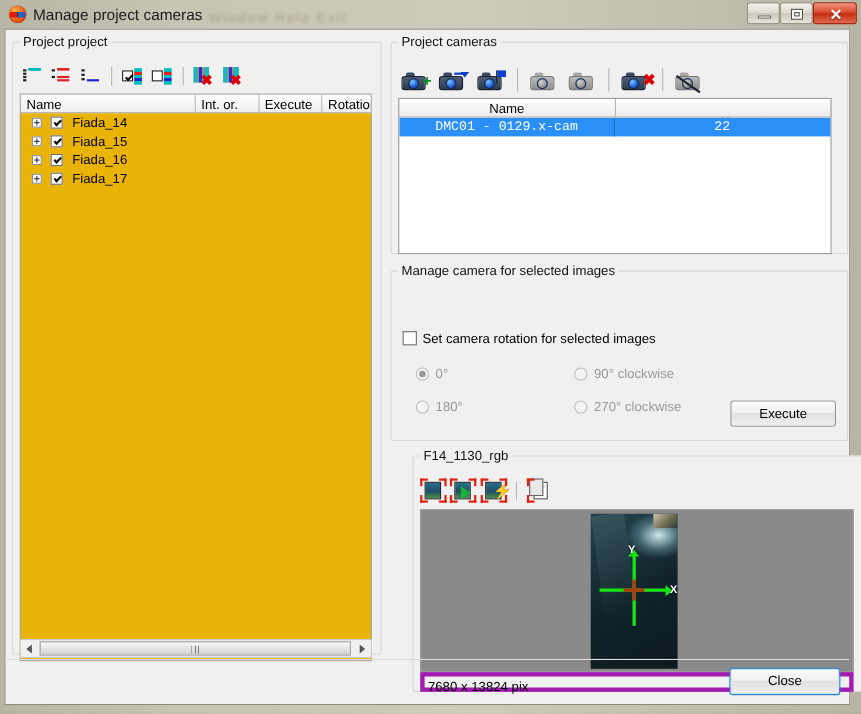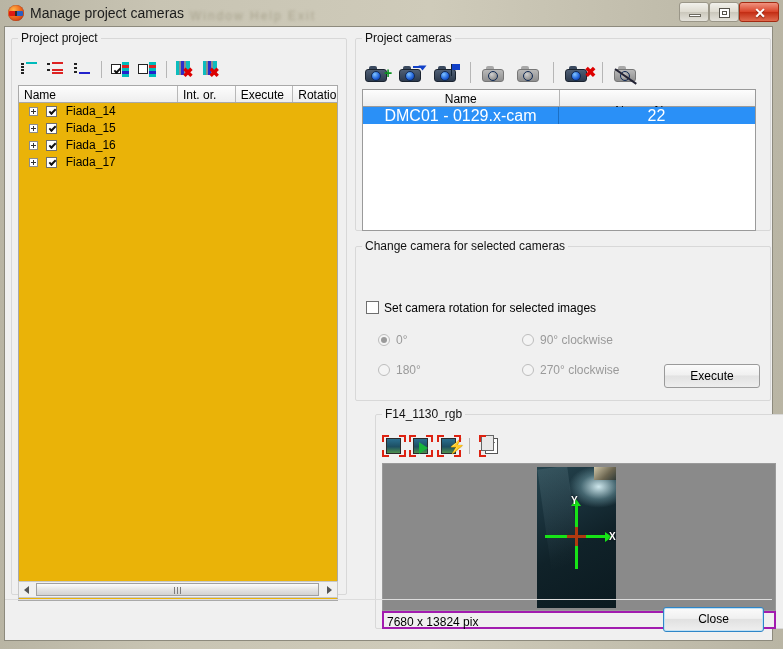--- a/index.html
+++ b/index.html
@@ -182,21 +182,21 @@
     border:1px solid #9a9a9a;box-sizing:border-box;display:flex;
     background:linear-gradient(to bottom,#fdfdfd,#ececec);
   }
   #cam-head div{flex:1;text-align:center;padding-top:2px;border-right:1px solid #b5b5b5;box-sizing:border-box;font-size:12px;}
   #cam-head div:last-child{border-right:none;margin-top:12px;}
   #cam-list{
     position:absolute;left:6px;top:62px;width:394px;height:124px;
     background:#fff;border:1px solid #9a9a9a;border-top:none;box-sizing:border-box;overflow:hidden;
   }
   .cam-row{height:17px;display:flex;background:#2a90f7;color:#fff;}
-  .cam-row div{flex:1;text-align:center;line-height:17px;font-size:16px;border-right:1px solid #2a90f7;}
+  .cam-row div{flex:1;text-align:center;line-height:17px;font-size:12px;border-right:1px solid #2a90f7;font-family:Liberation Mono, monospace;}
   .cam-row div:first-child{border-right:1px solid #1b6fc4;}
   
   #grp-change{left:350px;top:212px;width:414px;height:160px;}
   .chkline{position:absolute;font-size:12px;white-space:nowrap;}
   .chkline .box{
     display:inline-block;width:13px;height:13px;border:1px solid #6f6f6f;background:#fff;
     vertical-align:-2px;margin-right:5px;position:relative;box-sizing:border-box;
   }
   .chkline .box.on{background:linear-gradient(to bottom,#fdfdfd,#e9f1fb);}
   .chkline .box.on::after{
@@ -256,21 +256,21 @@
   #ax-v{left:38px;top:38px;width:3px;height:64px;}
   #ax-h-arrow{position:absolute;left:68px;top:65px;width:0;height:0;border-left:7px solid #17e317;border-top:5px solid transparent;border-bottom:5px solid transparent;}
   #ax-v-arrow{position:absolute;left:34px;top:32px;width:0;height:0;border-bottom:7px solid #17e317;border-left:5px solid transparent;border-right:5px solid transparent;}
   #red-h{position:absolute;left:30px;top:68px;width:19px;height:3px;background:#b03a10;}
   #red-v{position:absolute;left:38px;top:60px;width:3px;height:19px;background:#b03a10;}
   .axlabel{position:absolute;color:#fff;font-size:10px;font-weight:bold;text-shadow:0 0 2px #000;}
   #lbl-x{left:72px;top:64px;}
   #lbl-y{left:34px;top:28px;}
   #prev-status{
     position:absolute;left:6px;top:190px;width:394px;height:18px;
-    background:#f0f0f0;border:2px solid #a21caf;box-sizing:border-box;
+    background:#f0f0f0;border:4px solid #a21caf;box-sizing:border-box;
     font-size:12px;padding:2px 0 0 3px;
   }
   
   #footer-sep{position:absolute;left:0;top:572px;width:767px;height:1px;background:#dcdcdc;}
   #btn-close-main{
     position:absolute;right:8px;bottom:8px;width:101px;height:25px;
     border:1px solid #2e86c8;border-radius:3px;box-sizing:border-box;
     background:linear-gradient(to bottom,#fbfbfb 0%,#f0f0f0 45%,#e1e1e1 50%,#efefef 100%);
     box-shadow:0 0 0 1px #bfe0f5 inset;
     font-size:12px;text-align:center;line-height:23px;cursor:default;
@@ -474,21 +474,21 @@
 
       <div id="cam-list">
         <div class="cam-row">
           <div>DMC01 - 0129.x-cam</div>
           <div>22</div>
         </div>
       </div>
     </fieldset>
 
     <fieldset class="grp" id="grp-change">
-      <legend>Change camera for selected cameras</legend>
+      <legend>Manage camera for selected images</legend>
 
 
       <div class="chkline" style="left:10px;top:48px;">
         <span class="box"></span><span>Set camera rotation for selected images</span>
       </div>
 
       <div class="radline" style="left:22px;top:80px;">
         <span class="rb on"></span><span>0°</span>
       </div>
       <div class="radline" style="left:166px;top:80px;">

